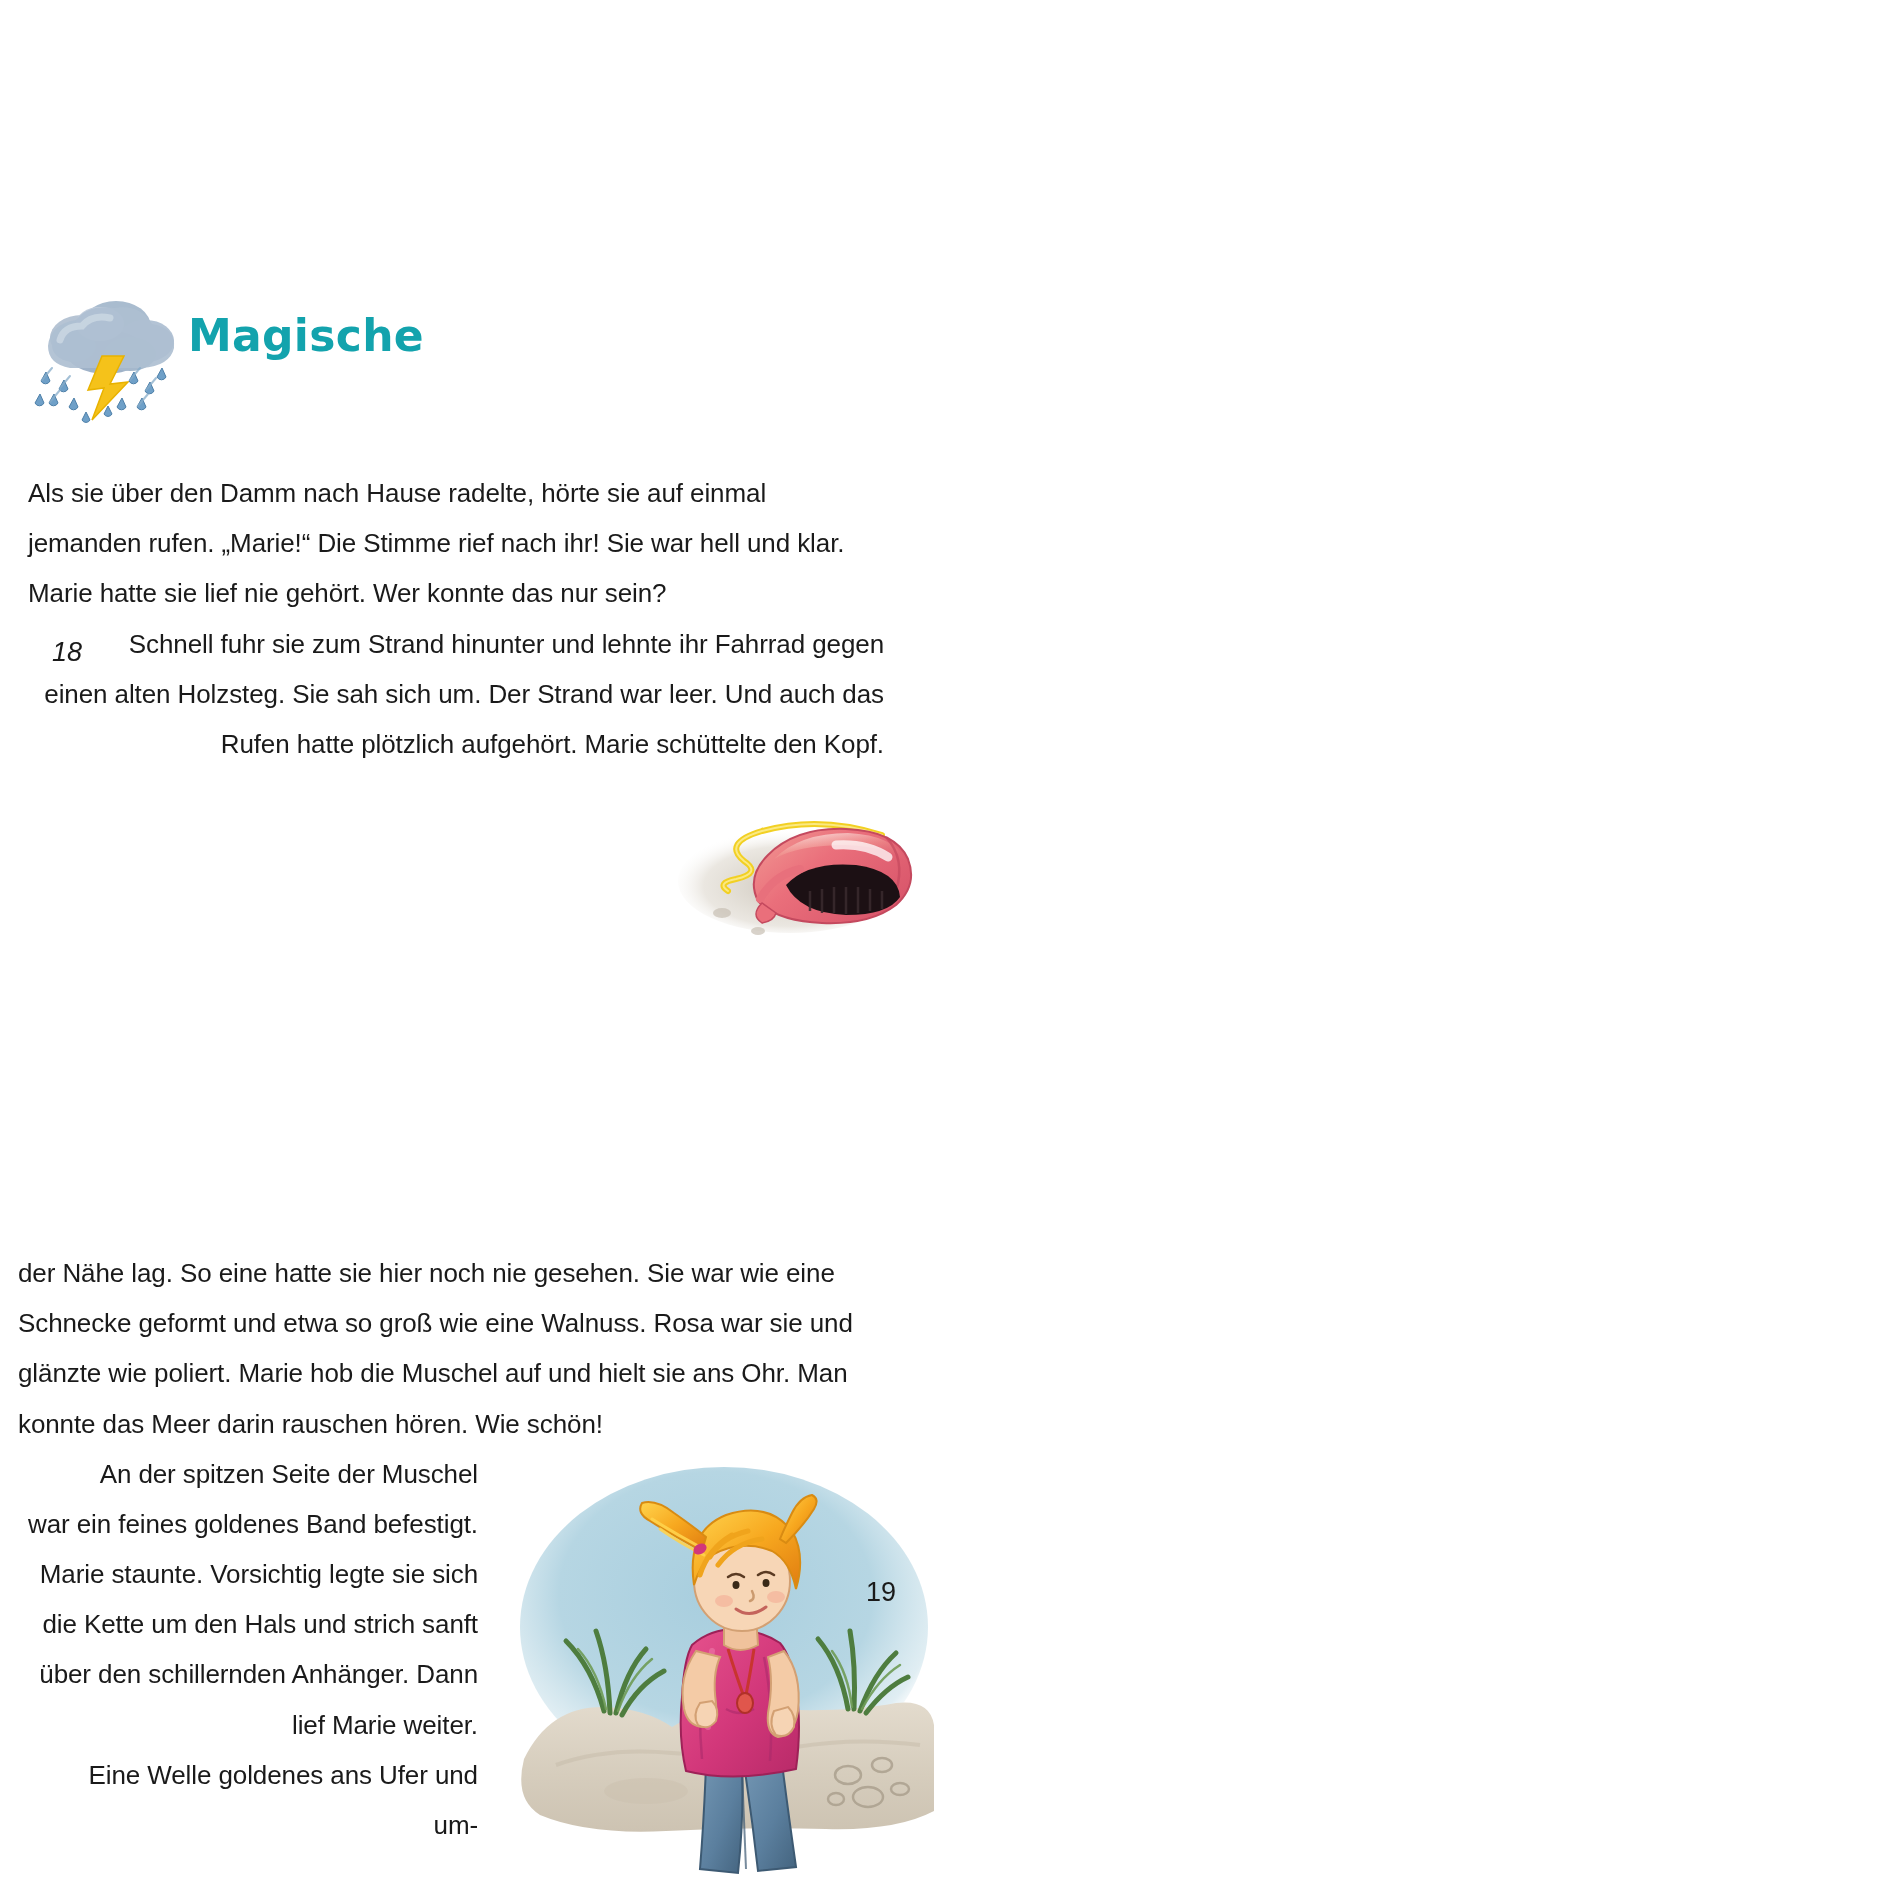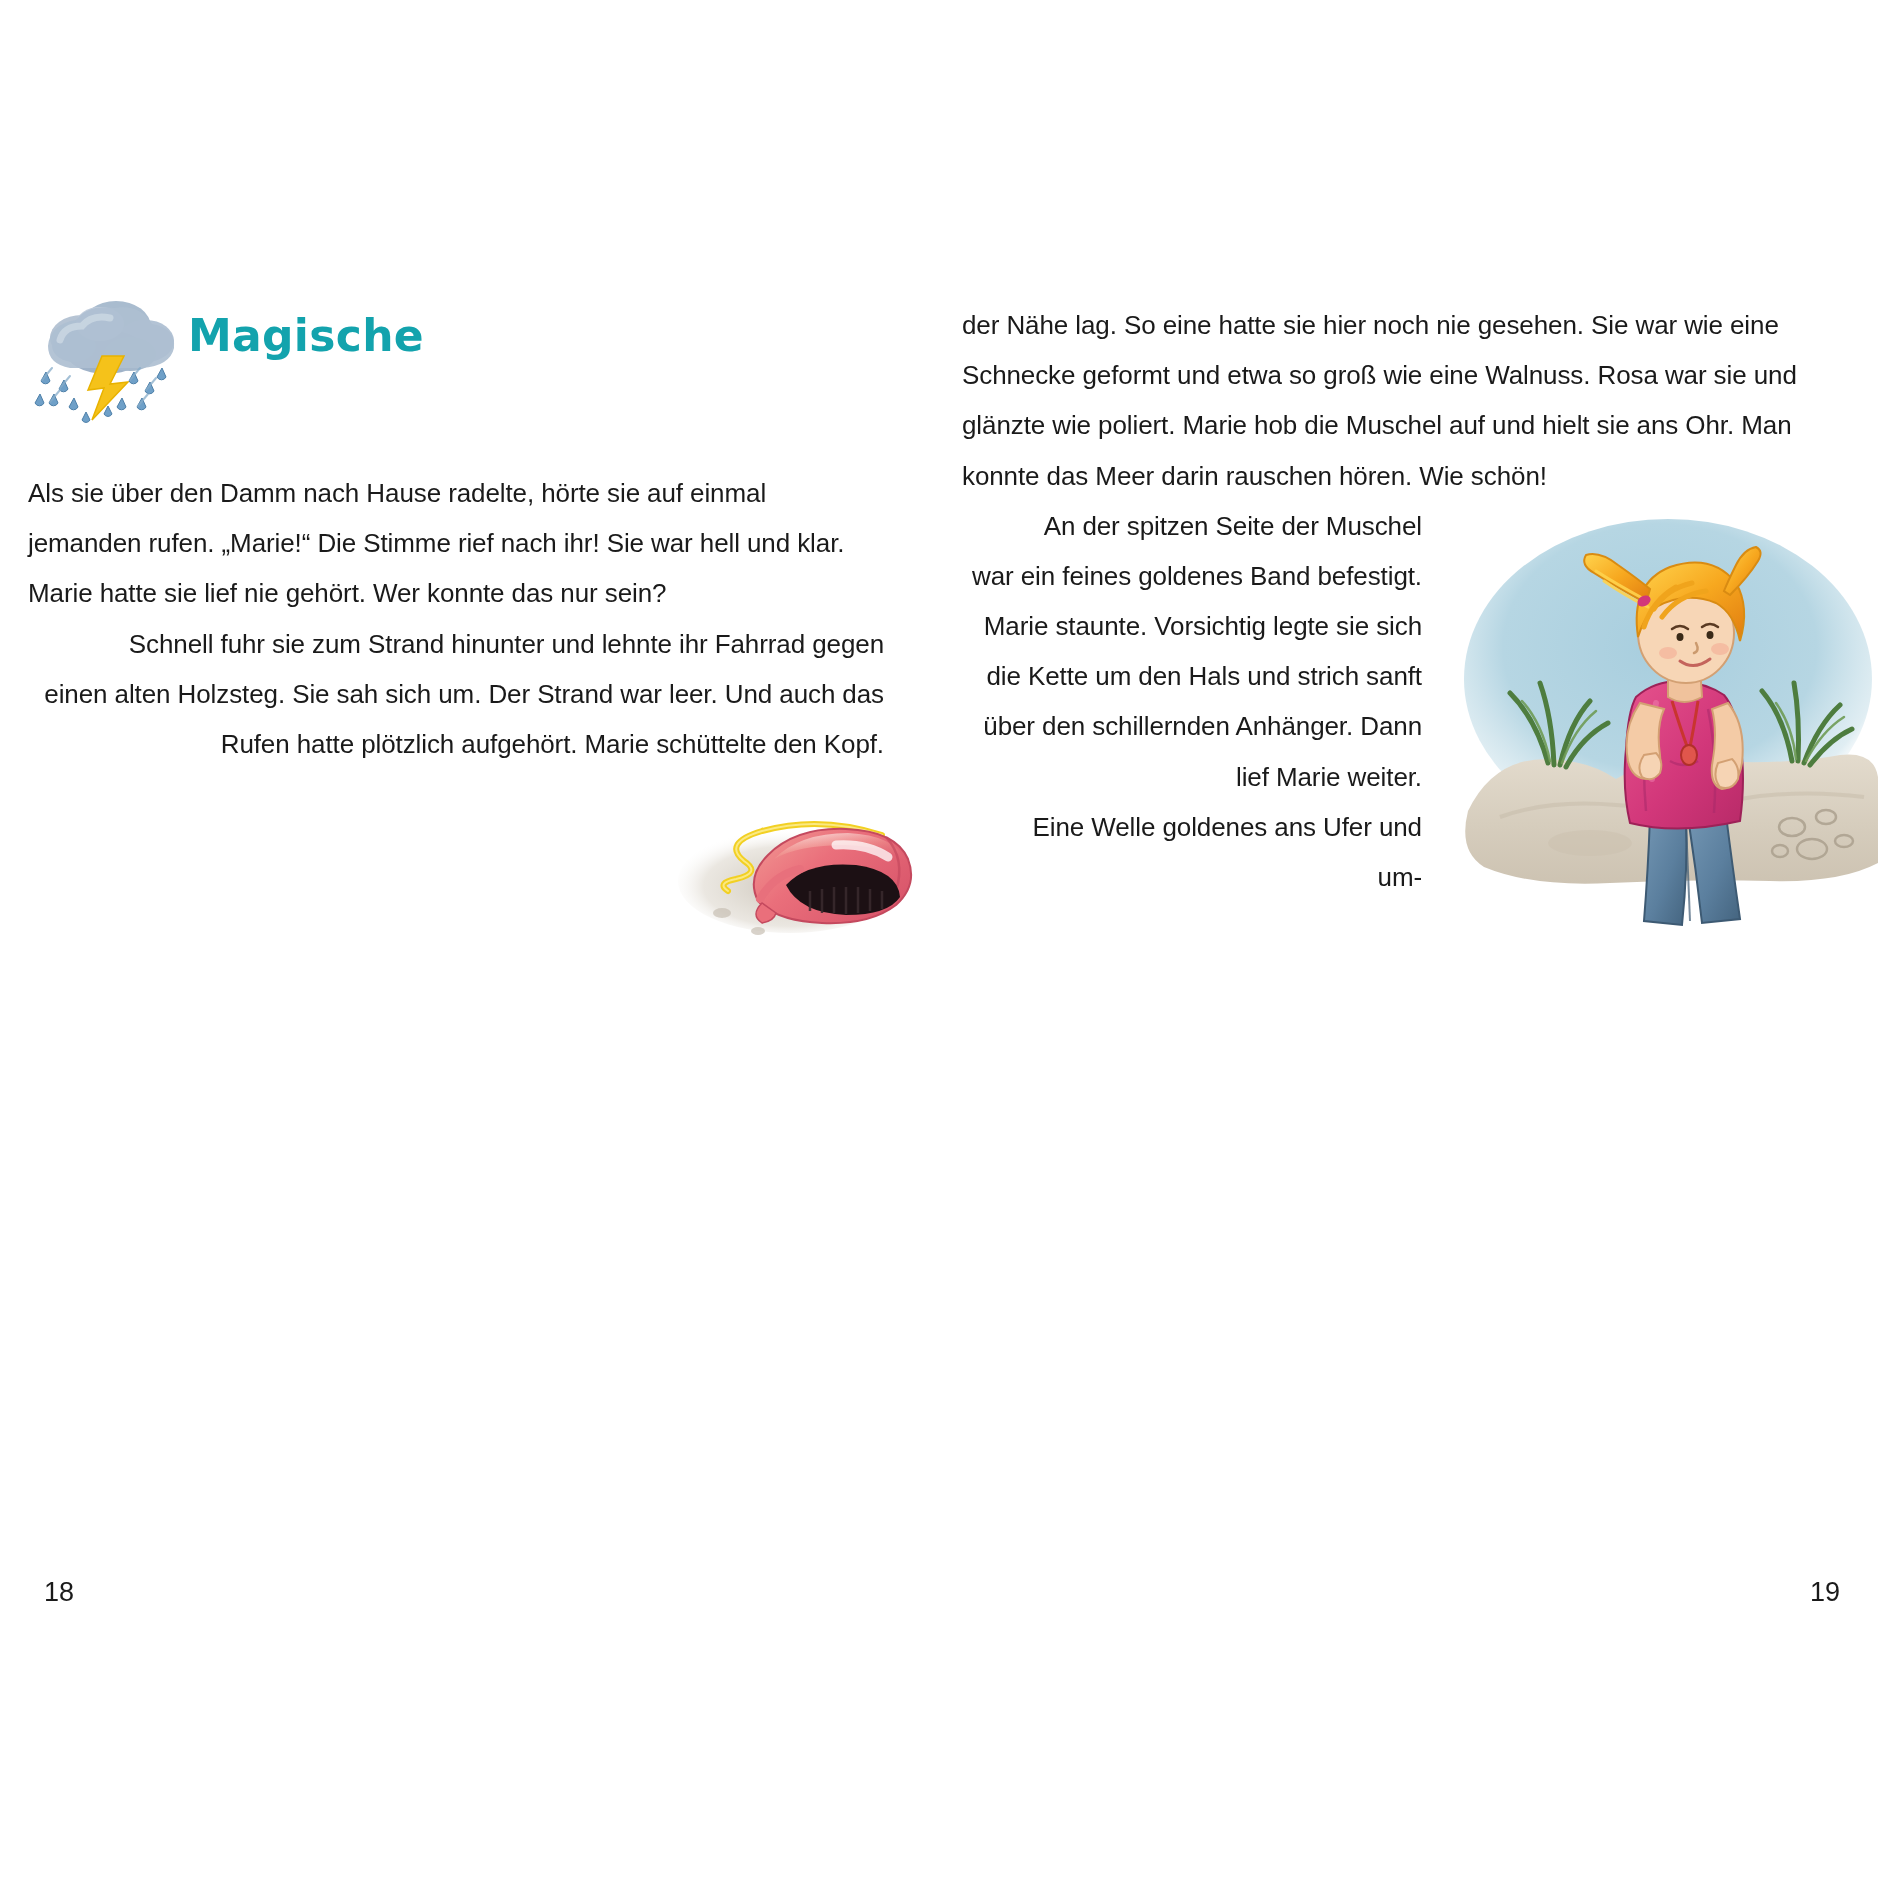--- a/index.html
+++ b/index.html
@@ -8,21 +8,21 @@
     background:#ffffff;
     font-family:"Liberation Sans", sans-serif;
     overflow:hidden;
     position:relative;
   }
   .spread{
     position:absolute;
     left:0;top:0;
     width:1888px;height:1888px;
     display:flex;
-    flex-direction:row;
+    flex-direction:column;
   }
   .page{
     position:relative;
     width:944px;
     height:1888px;
     box-sizing:border-box;
   }
   .page-left{ padding:300px 60px 0 28px; }
   .page-right{ padding:300px 60px 0 18px; }
 
@@ -80,21 +80,21 @@
     margin:10px -52px 6px 18px;
   }
 
   
   .page-number{
     position:absolute;
     bottom:280px;
     font-size:27px;
     color:#1a1a1a;
   }
-  .pn-left{ left:44px; }
+  .pn-left{ left:52px;font-style:italic; }
   .pn-right{ right:48px; }
 
   svg{ display:block; overflow:visible; }
 </style>
 </head>
 <body>
 
 <div class="spread">
 
   <div class="page page-left">

